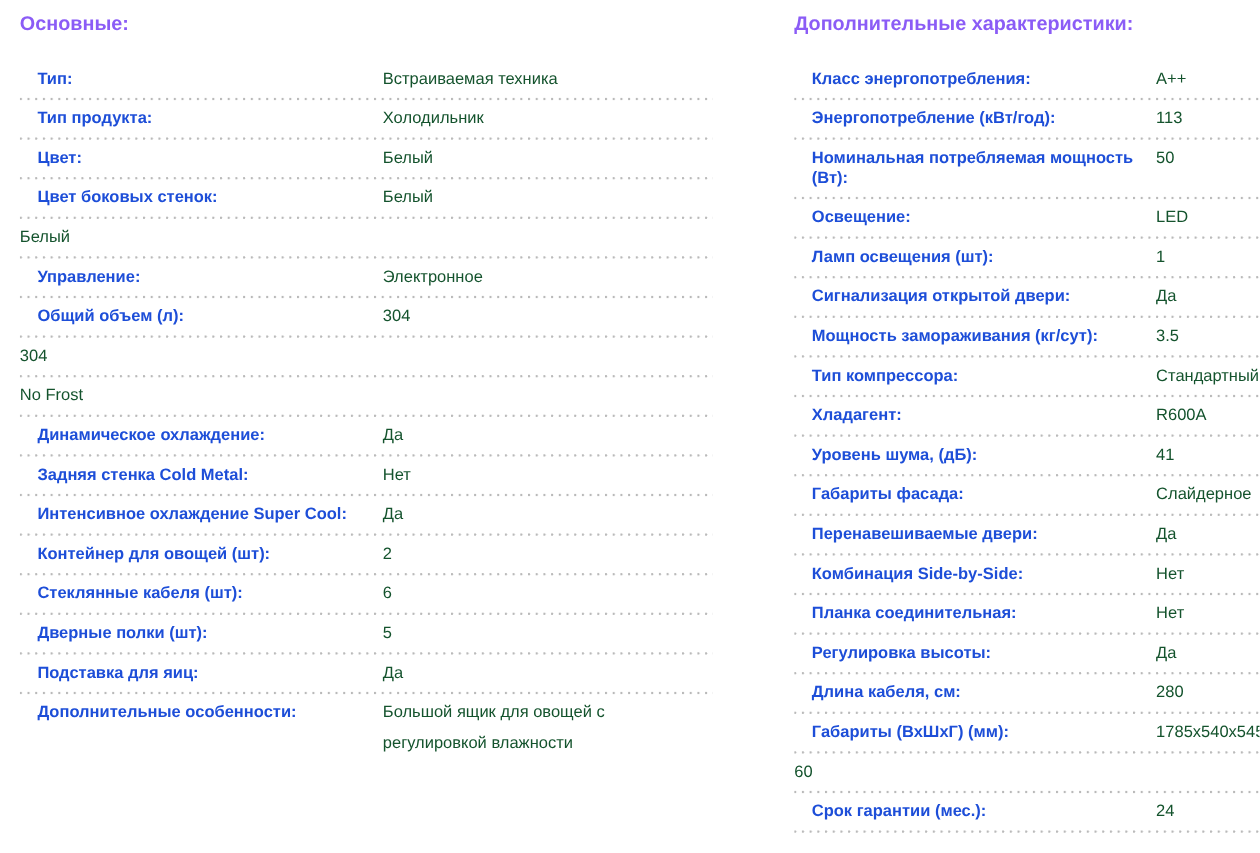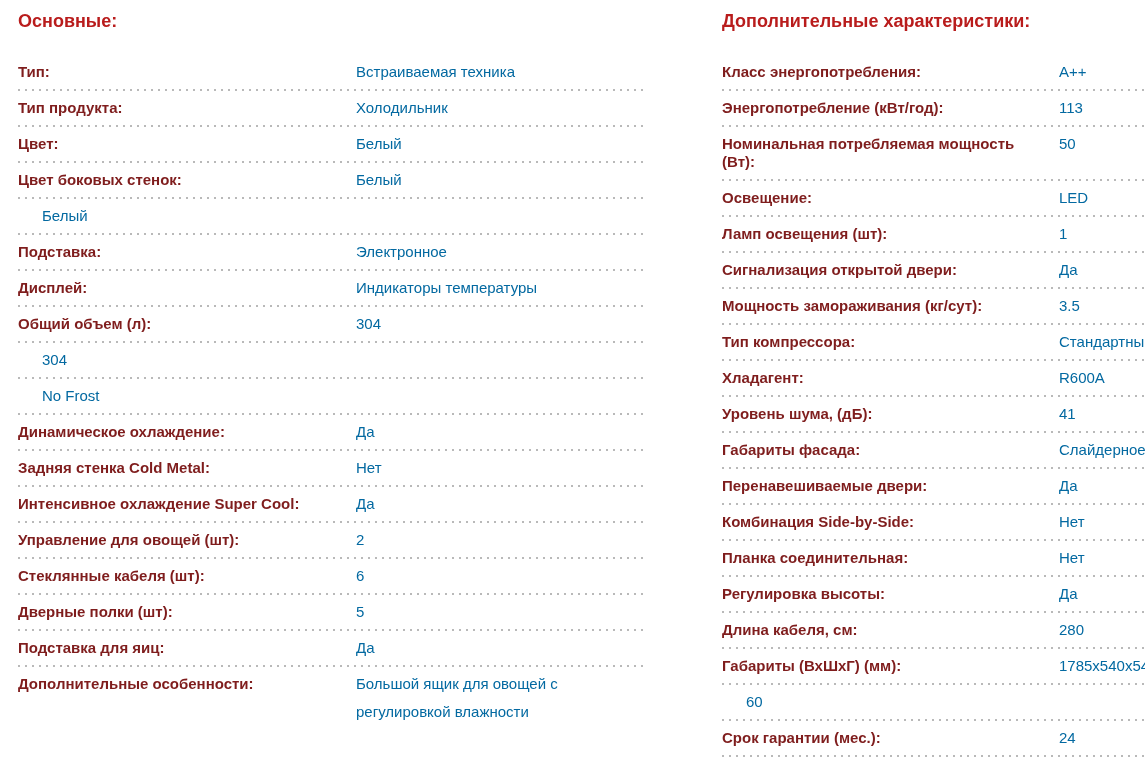--- a/index.html
+++ b/index.html
@@ -19,21 +19,21 @@
     top: 10px;
   }
   #col-0 { left: 18px;  width: 630px; }
   #col-1 { left: 722px; width: 430px; }
 
   h2.section-title {
     margin: 0 0 22px 0;
     font-size: 18px;
     line-height: 22px;
     font-weight: bold;
-    color: #b91c1c;
+    color: #8b5cf6;
   }
 
   .row {
     display: flex;
     align-items: flex-start;
     padding: 9px 0;
     position: relative;
   }
   
   .row::after {
@@ -48,33 +48,33 @@
     background-repeat: repeat-x;
   }
   #col-0 .row:last-child::after { display: none; }
 
   .label {
     flex: none;
     width: 314px;
     font-size: 15px;
     line-height: 18px;
     font-weight: bold;
-    color: #7f1d1d;
+    color: #1d4ed8;
     padding-right: 4px;
     box-sizing: border-box;
+    margin-left: 16px;
   }
   #col-1 .label { width: 313px; }
 
   .value {
     flex: 1;
     font-size: 15px;
     line-height: 18px;
-    color: #0369a1;
+    color: #14532d;
     white-space: pre-line;
-    margin-left: 24px;
   }
   .value.ml {
     line-height: 28px;
     margin-top: -5px;
   }
 </style>
 </head>
 <body>
 
 <div class="col" id="col-0">
@@ -98,28 +98,24 @@
   <div class="row">
     <div class="label">Цвет боковых стенок:</div>
     <div class="value">Белый</div>
   </div>
 
   <div class="row">
     <div class="value">Белый</div>
   </div>
 
   <div class="row">
-    <div class="label">Подставка:</div>
+    <div class="label">Управление:</div>
     <div class="value">Электронное</div>
   </div>
 
-  <div class="row">
-    <div class="label">Дисплей:</div>
-    <div class="value">Индикаторы температуры</div>
-  </div>
 
   <div class="row">
     <div class="label">Общий объем (л):</div>
     <div class="value">304</div>
   </div>
 
   <div class="row">
     <div class="value">304</div>
   </div>
 
@@ -136,21 +132,21 @@
     <div class="label">Задняя стенка Cold Metal:</div>
     <div class="value">Нет</div>
   </div>
 
   <div class="row">
     <div class="label">Интенсивное охлаждение Super Cool:</div>
     <div class="value">Да</div>
   </div>
 
   <div class="row">
-    <div class="label">Управление для овощей (шт):</div>
+    <div class="label">Контейнер для овощей (шт):</div>
     <div class="value">2</div>
   </div>
 
   <div class="row">
     <div class="label">Стеклянные кабеля (шт):</div>
     <div class="value">6</div>
   </div>
 
   <div class="row">
     <div class="label">Дверные полки (шт):</div>

